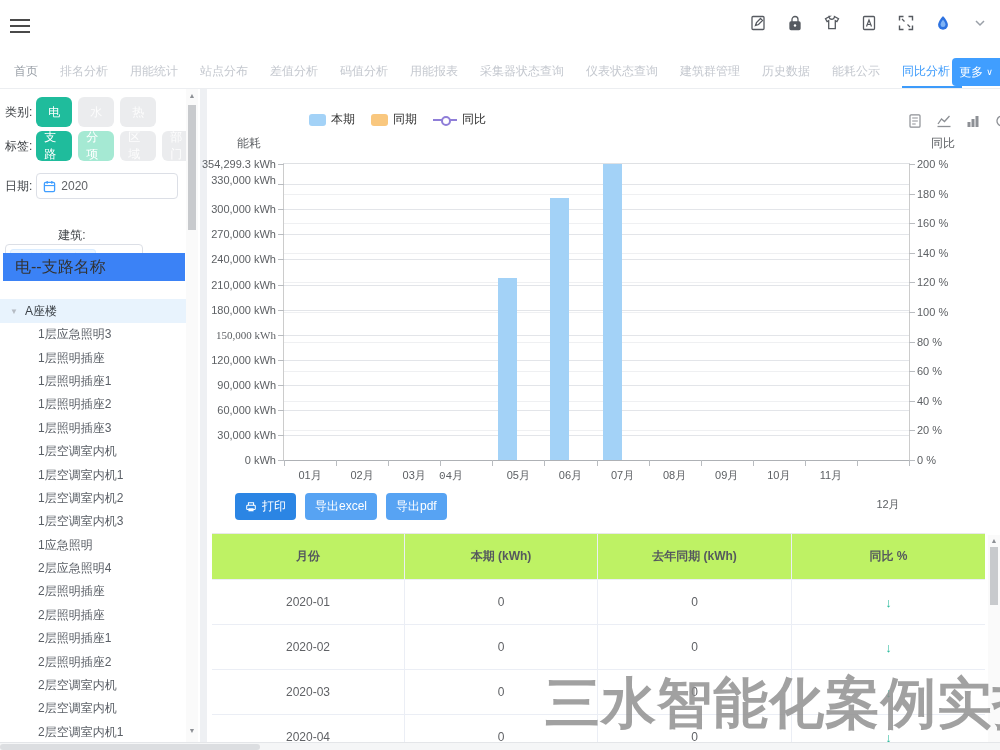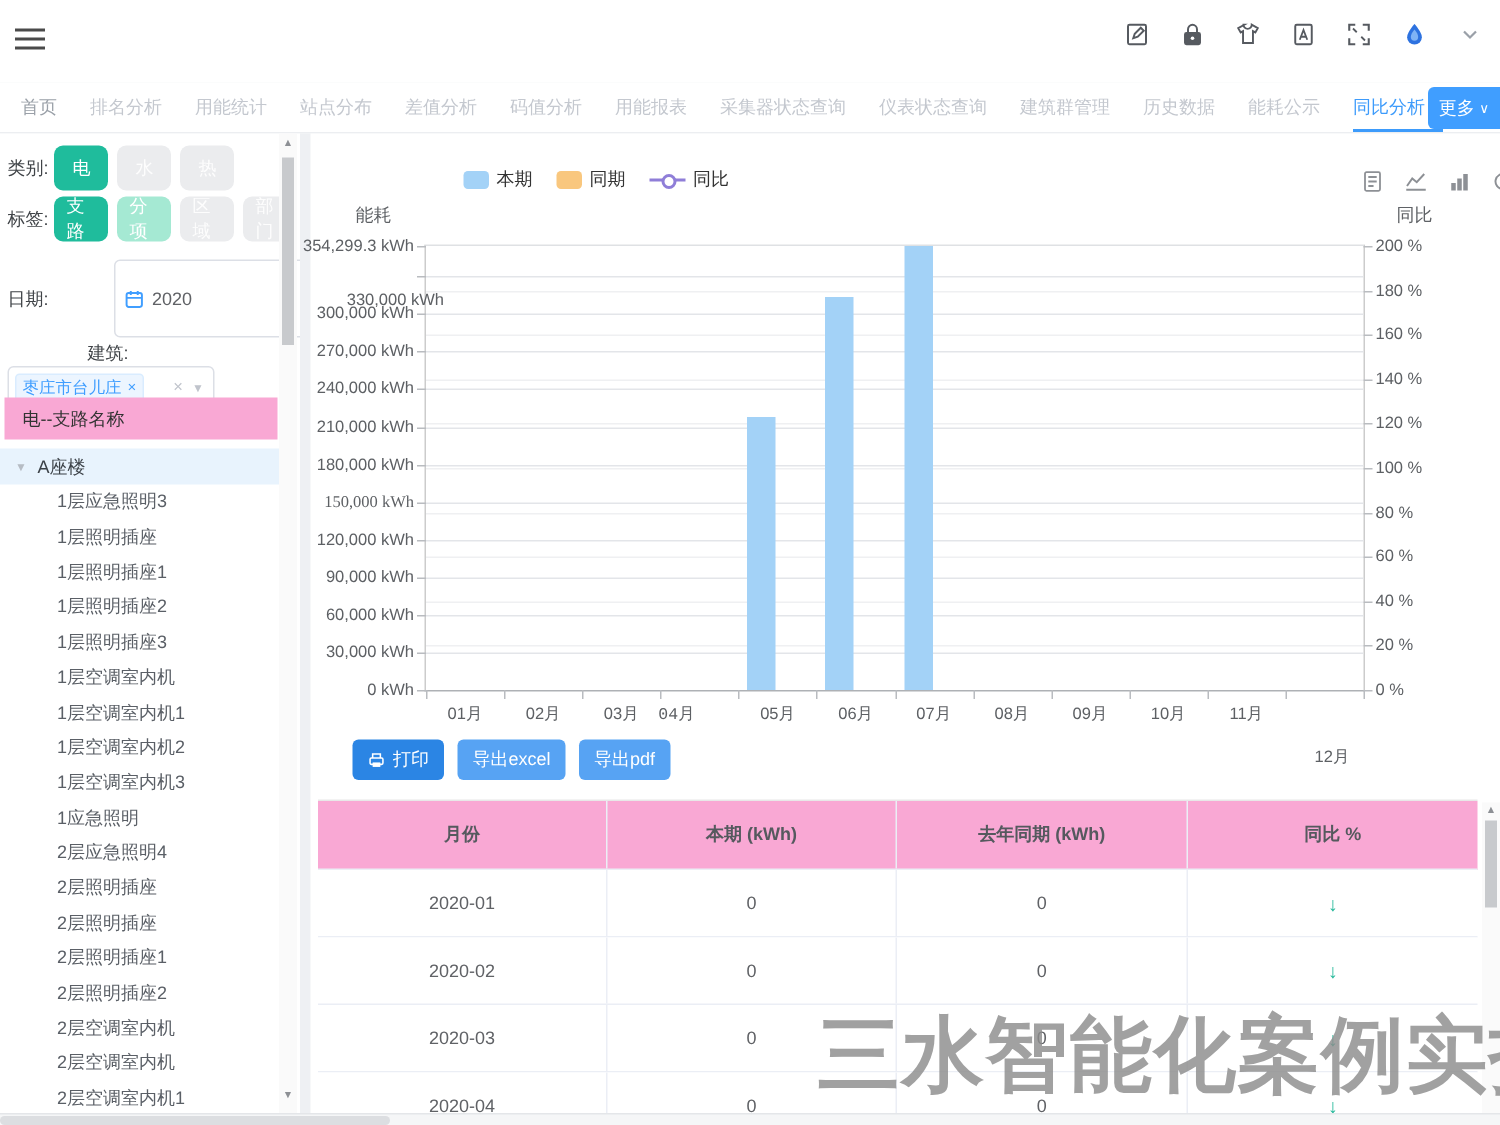--- a/index.html
+++ b/index.html
@@ -29,31 +29,31 @@
   
   .sidebar{position:absolute;left:0;top:89px;width:200px;height:653px;background:#fff;overflow:hidden;}
   .frow{position:absolute;left:5px;display:flex;align-items:center;}
   .flabel{font-size:12px;color:#404448;margin-right:4px;white-space:nowrap;}
   .opt{height:30px;min-width:20px;padding:0 8px;margin-right:6px;border-radius:6px;font-size:12px;
        display:flex;align-items:center;justify-content:center;cursor:pointer;}
   .opt.active{background:#1fbc9c;color:#fff;}
   .opt.mint{background:#a5e9d3;color:#fff;}
   .opt.disabled{background:#ebecee;color:#fdfdfd;}
   .date-box{width:128px;height:24px;border:1px solid #dcdfe6;border-radius:4px;background:#fff;
-            display:flex;align-items:center;padding:13px 6px;gap:5px;}
+            display:flex;align-items:center;padding:0 6px;gap:5px;}
   .date-box .dtxt{font-size:12px;color:#606266;}
   .sel-box{width:128px;height:26px;border:1px solid #dcdfe6;border-radius:4px;background:#fff;
            display:flex;align-items:center;padding:0 4px;position:relative;}
   .b-tag{background:#ecf5ff;border:1px solid #d9ecff;color:#409eff;font-size:11px;border-radius:3px;
          padding:1px 4px;display:flex;align-items:center;gap:4px;white-space:nowrap;}
   .b-tag .x{font-size:10px;cursor:pointer;}
   .sel-clear{position:absolute;right:20px;color:#c0c4cc;font-size:11px;cursor:pointer;}
   .sel-caret{position:absolute;right:6px;color:#c0c4cc;font-size:8px;}
-  .tree-header{position:absolute;left:3px;top:176px;width:182px;height:28px;background:#f9a8d4;
-               display:flex;align-items:center;font-size:12px;color:#333;padding-left:12px;box-sizing:border-box;}
+  .tree-header{position:absolute;left:3px;top:164px;width:182px;height:28px;background:#3b82f6;
+               display:flex;align-items:center;font-size:16px;color:#333;padding-left:12px;box-sizing:border-box;}
   .tree{position:absolute;left:0;top:210px;width:186px;}
   .tree-root{height:24px;background:#e8f3fd;display:flex;align-items:center;font-size:12px;color:#3c4248;cursor:pointer;}
   .tree-root .caret{font-size:8px;color:#b6bcc4;margin:0 7px 0 10px;}
   .tree-item{height:23.4px;display:flex;align-items:center;padding-left:38px;font-size:12px;color:#5a5f66;cursor:pointer;white-space:nowrap;}
   .sb-scroll{position:absolute;right:2px;top:0;width:12px;height:653px;background:#fafafa;}
   .sb-arrow{position:absolute;left:2px;width:8px;text-align:center;font-size:7px;color:#8d9095;}
   .sb-thumb{position:absolute;left:2px;width:8px;background:#c8cacd;}
 
   
   .main{position:absolute;left:207px;top:89px;width:793px;height:653px;background:#fff;}
@@ -88,21 +88,21 @@
   .actions{position:absolute;left:4px;top:404px;display:flex;gap:9px;margin-left:24px;}
   .act{height:27px;border:none;border-radius:4px;color:#fff;font-size:12px;padding:0 10px;cursor:pointer;
        display:flex;align-items:center;gap:5px;}
   .act.primary{background:#2b85e4;}
   .act.export{background:#57a3f3;}
   .act .aic svg{width:12px;height:12px;display:block;}
 
   
   .table{position:absolute;left:5px;top:444px;width:773px;border-top:1px solid #e8e8e8;}
   .trow{display:grid;grid-template-columns:193px 193px 194px 193px;border-bottom:1px solid #ebeef5;}
-  .trow.head{height:45px;background:#f9a8d4;}
+  .trow.head{height:45px;background:#bef264;}
   .trow.body{height:44px;background:#fff;}
   .tcell{display:flex;align-items:center;justify-content:center;font-size:12px;color:#606266;border-right:1px solid #ebeef5;}
   .tcell:last-child{border-right:none;}
   .trow.head .tcell{font-weight:bold;color:#55595e;}
   .arrow-down{color:#23b899;font-size:13px;}
 
   
   .tb-scroll{position:absolute;left:781px;top:446px;width:12px;height:207px;background:#fafafa;}
   .tb-scroll .sb-thumb{top:12px;height:58px;}
 
@@ -204,21 +204,21 @@
     </div>
     <div class="frow" style="top:42px;">
       <span class="flabel">标签:</span>
       <span id="tagOpts" style="display:flex;">
           <div class="opt active">支路</div>
           <div class="opt mint">分项</div>
           <div class="opt disabled">区域</div>
           <div class="opt disabled">部门</div>
         </span>
     </div>
-    <div class="frow" style="top:84px;gap:40px;">
+    <div class="frow" style="top:84px;">
       <span class="flabel">日期:</span>
       <div class="date-box">
         <span style="display:inline-flex;">
           <svg width="13" height="13" viewBox="0 0 14 14">
               <rect x="1.5" y="2.5" width="11" height="10" rx="1.5" fill="none" stroke="#409EFF" stroke-width="1.4"></rect>
               <line x1="4.5" y1="1" x2="4.5" y2="4" stroke="#409EFF" stroke-width="1.4"></line>
               <line x1="9.5" y1="1" x2="9.5" y2="4" stroke="#409EFF" stroke-width="1.4"></line>
               <line x1="1.5" y1="6" x2="12.5" y2="6" stroke="#409EFF" stroke-width="1.2"></line>
             </svg>
         </span>
@@ -343,21 +343,21 @@
         <span class="ylab" style="top: 145.619px;">180,000 kWh</span>
         <div class="tick-l" style="top: 145.619px;"></div>
         <span class="ylab" style="top: 120.555px;">210,000 kWh</span>
         <div class="tick-l" style="top: 120.555px;"></div>
         <span class="ylab" style="top: 95.4916px;">240,000 kWh</span>
         <div class="tick-l" style="top: 95.4916px;"></div>
         <span class="ylab" style="top: 70.428px;">270,000 kWh</span>
         <div class="tick-l" style="top: 70.428px;"></div>
         <span class="ylab" style="top: 45.3644px;">300,000 kWh</span>
         <div class="tick-l" style="top: 45.3644px;"></div>
-        <span class="ylab" style="top: 36px; margin-left: 20px;">330,000 kWh</span>
+        <span class="ylab" style="top: 16px;">330,000 kWh</span>
         <div class="tick-l" style="top: 20.3009px;"></div>
         <span class="ylab" style="top: 0px;">354,299.3 kWh</span>
         <div class="tick-l" style="top: 0px;"></div>
         <span class="yrlab" style="top: 296px;">0 %</span>
         <div class="tick-r" style="top: 296px;"></div>
         <span class="yrlab" style="top: 266.4px;">20 %</span>
         <div class="tick-r" style="top: 266.4px;"></div>
         <span class="yrlab" style="top: 236.8px;">40 %</span>
         <div class="tick-r" style="top: 236.8px;"></div>
         <span class="yrlab" style="top: 207.2px;">60 %</span>

